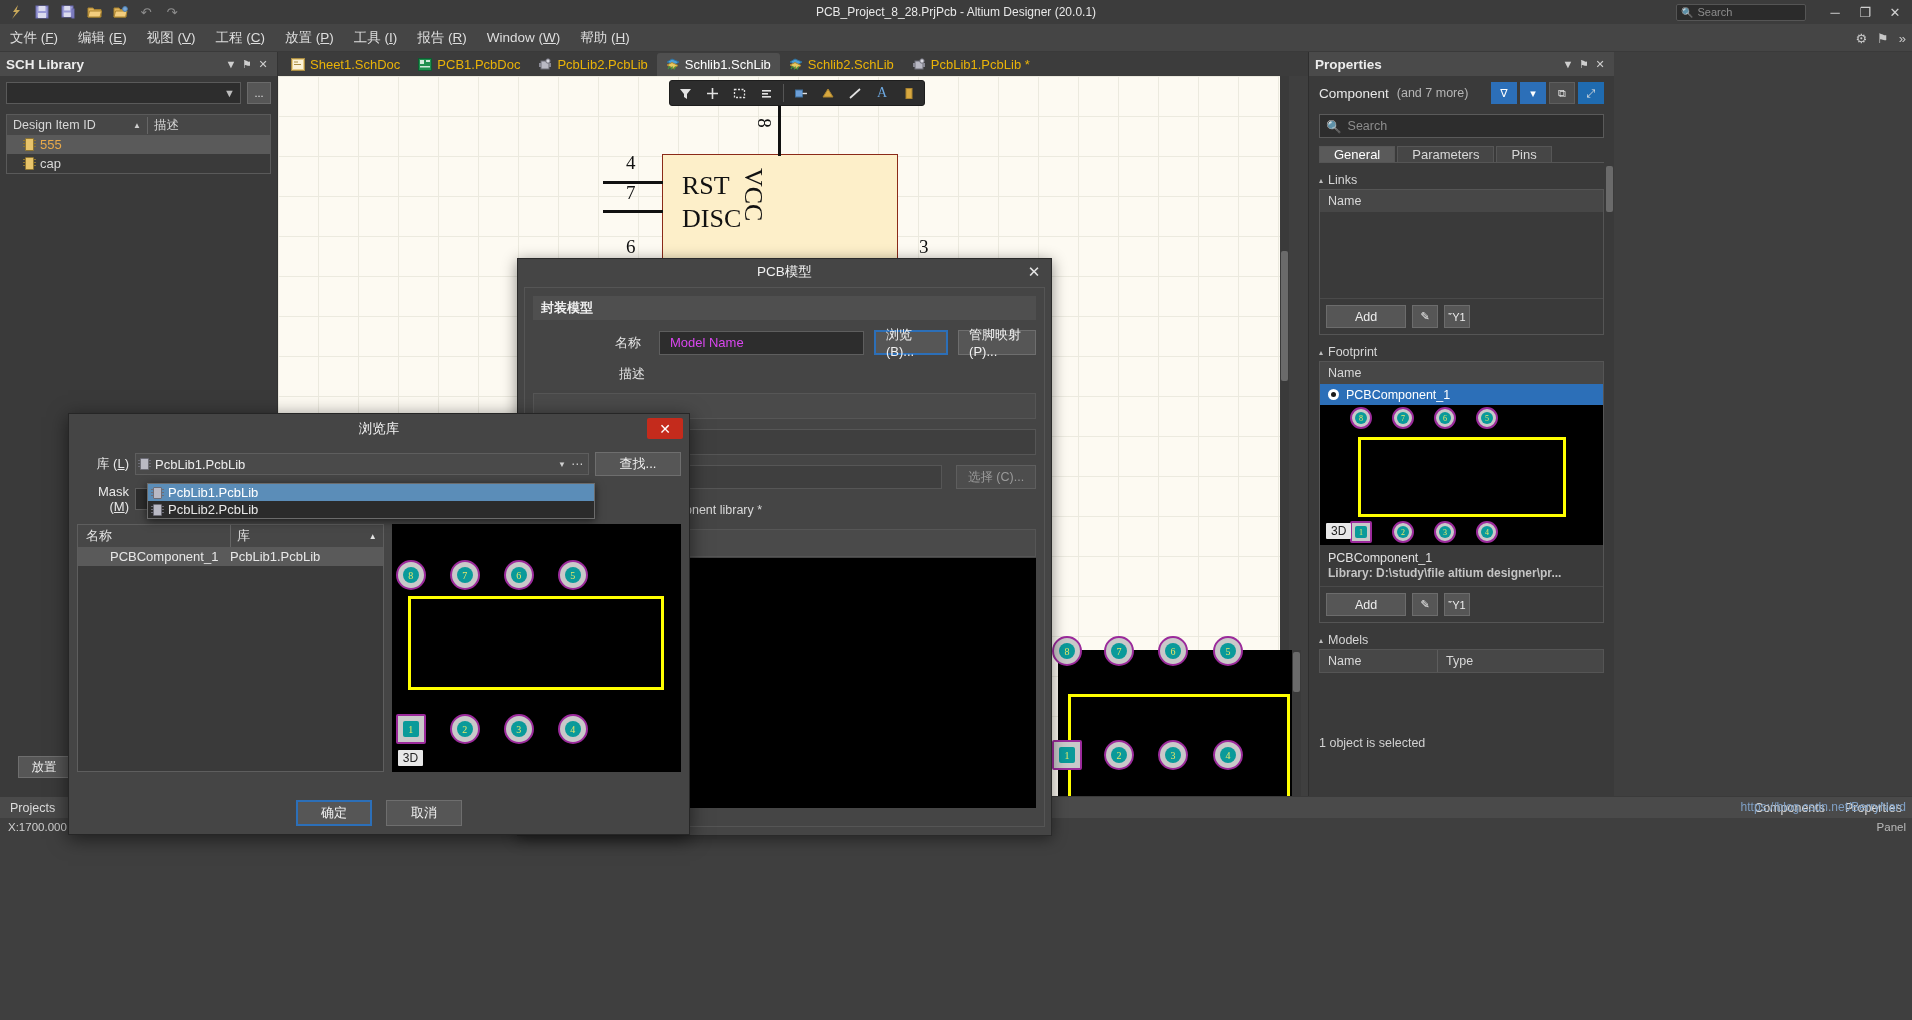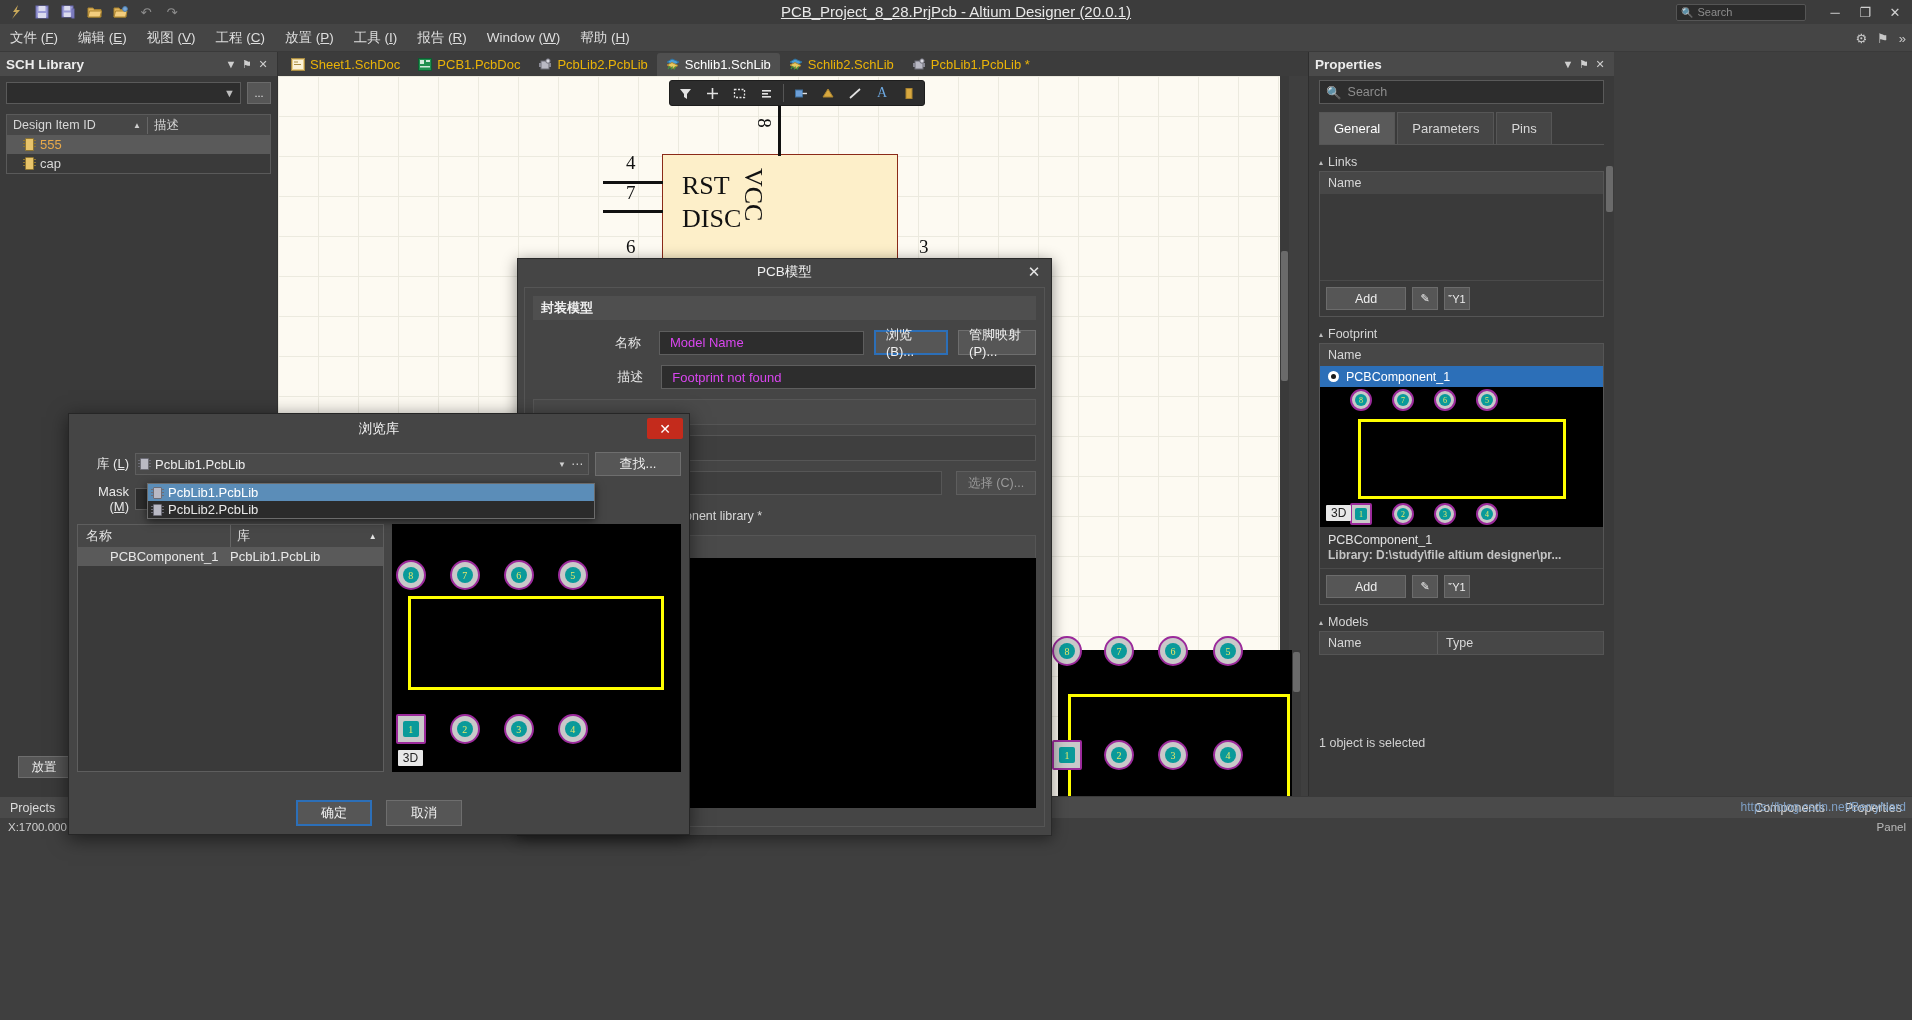--- a/index.html
+++ b/index.html
@@ -13,21 +13,21 @@
   }
   .app { position: relative; width: 1912px; height: 1020px; }
 
   
   .titlebar {
     position: absolute; left: 0; top: 0; width: 1912px; height: 24px;
     background: #3c3c3c; display: flex; align-items: center;
   }
   .title-text {
     position: absolute; left: 0; right: 0; text-align: center;
-    font-size: 15px; color: #e8e8e8; line-height: 24px; text-decoration: underline;
+    font-size: 12px; color: #e8e8e8; line-height: 24px;
   }
   .tb-left { display: flex; align-items: center; gap: 2px; padding-left: 4px; z-index: 3; }
   .tb-icon {
     width: 24px; height: 22px; display: flex; align-items: center; justify-content: center;
     font-size: 13px; color: #c9c9c9;
   }
   .tb-icon.logo { color: #c8a85a; font-weight: bold; font-size: 15px; }
   .tb-icon.disk svg, .tb-icon.folder svg { display: block; }
   .tb-right {
     position: absolute; right: 0; top: 0; height: 24px;
@@ -186,21 +186,21 @@
   }
   .rp-btn.accent { background: #2c6fb8; border-color: #2c6fb8; color: #fff; }
   .rp-btn.sel { background: #1f6bb0; border-color: #1f6bb0; }
   .rp-search {
     margin: 4px 10px 8px 10px; height: 24px; background: #2d2d2d; border: 1px solid #5a5a5a;
     display: flex; align-items: center; padding: 0 6px; gap: 6px;
     font-size: 12.5px; color: #8d8d8d;
   }
   .rp-tabs { display: flex; margin: 0 10px; border-bottom: 1px solid #555; }
   .rp-tab {
-    padding: 8px 14px; font-size: 13px; color: #d8d8d8; background: #464646;
+    padding: 0 14px; font-size: 13px; color: #d8d8d8; background: #464646;
     border: 1px solid #565656; border-bottom: none; margin-right: 2px;
   }
   .rp-tab.active { background: #5a5a5a; color: #fff; }
   .rp-section {
     margin: 10px 10px 2px 10px; font-size: 12.5px; color: #d6d6d6;
     display: flex; align-items: center; gap: 5px;
   }
   .rp-section .tri { font-size: 8px; color: #bdbdbd; }
   .rp-group { margin: 2px 10px 0 10px; border: 1px solid #555; background: #3a3a3a; }
   .rp-group-head {
@@ -687,20 +687,30 @@
     <div class="thumb" style="top:2px; height:40px;"></div>
   </div>
 
   <div class="rightpanel">
     <div class="rp-header">
       <div class="rp-title">Properties</div>
       <div class="lp-hbtn">▼</div>
       <div class="lp-hbtn">⚑</div>
       <div class="lp-hbtn">✕</div>
     </div>
+    <div class="rp-sub">
+      <span class="lbl">Component</span>
+      <span class="muted">(and 7 more)</span>
+      <div style="margin-left:auto; display:flex; gap:3px;">
+        <div class="rp-btn accent">∇</div>
+        <div class="rp-btn accent">▾</div>
+        <div class="rp-btn">⧉</div>
+        <div class="rp-btn sel">⤢</div>
+      </div>
+    </div>
     <div class="rp-search">
       <span>🔍</span>
       <span>Search</span>
     </div>
     <div class="rp-tabs">
       <div class="rp-tab active">General</div>
       <div class="rp-tab">Parameters</div>
       <div class="rp-tab">Pins</div>
     </div>
 
@@ -789,21 +799,20 @@
 
       <div class="frow">
         <div class="flabel">名称</div>
         <div class="fin" style="width:212px;">Model Name</div>
         <div class="fbtn focus" style="width:76px;">浏览 (B)...</div>
         <div class="fbtn" style="width:80px;">管脚映射 (P)...</div>
       </div>
 
       <div class="frow">
         <div class="flabel">描述</div>
-        <div class="fin" style="width:380px;">Footprint not found</div>
       </div>
 
       <div class="panel-blank"></div>
       <div class="panel-blank2"></div>
 
       <div class="sel-row">
         <div style="width:140px;"></div>
         <div class="sel-input"></div>
         <div class="sel-btn">选择 (C)...</div>
       </div>

